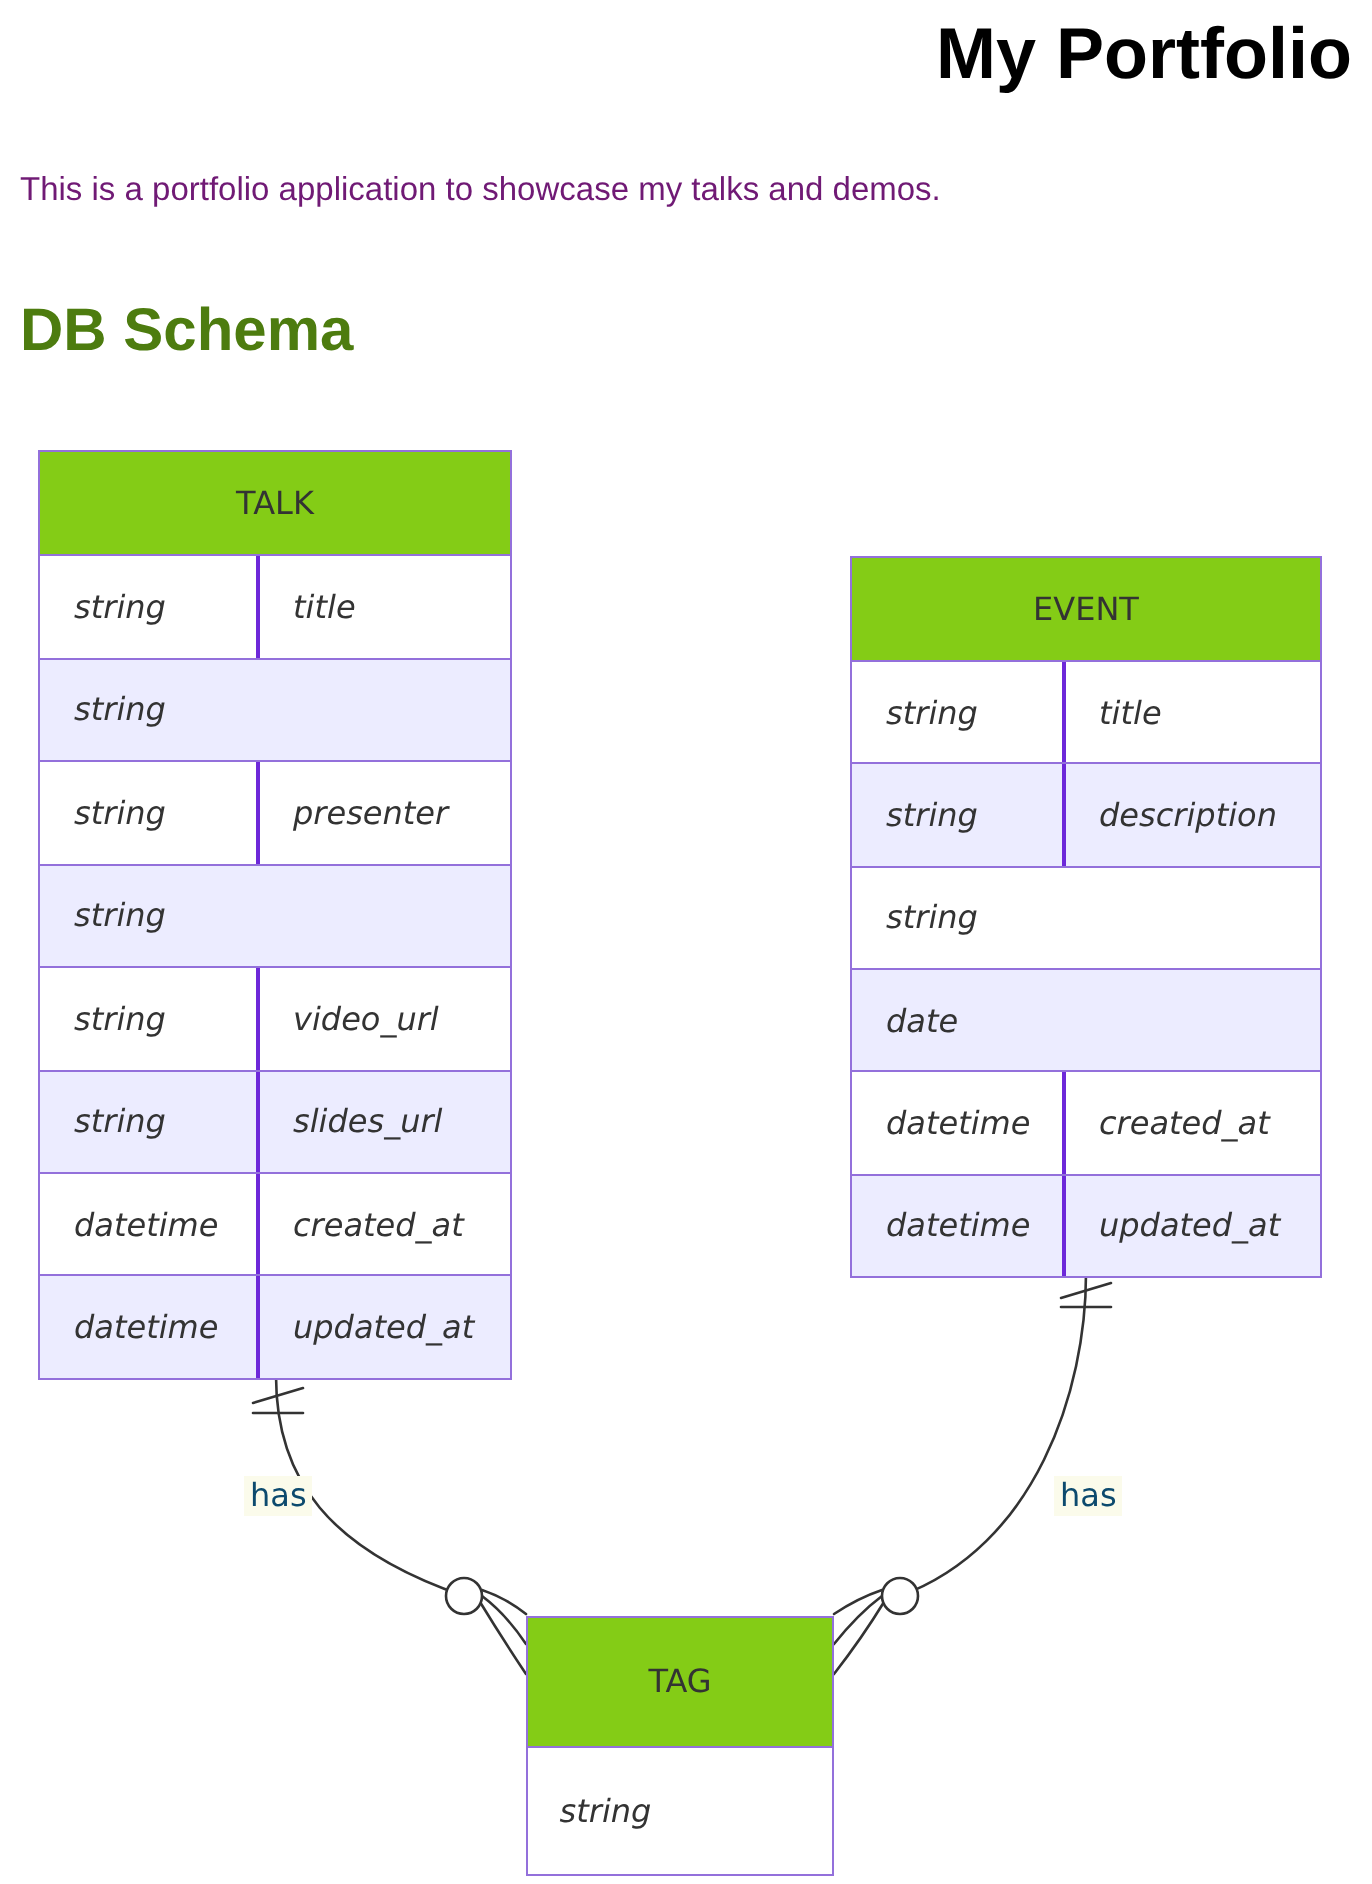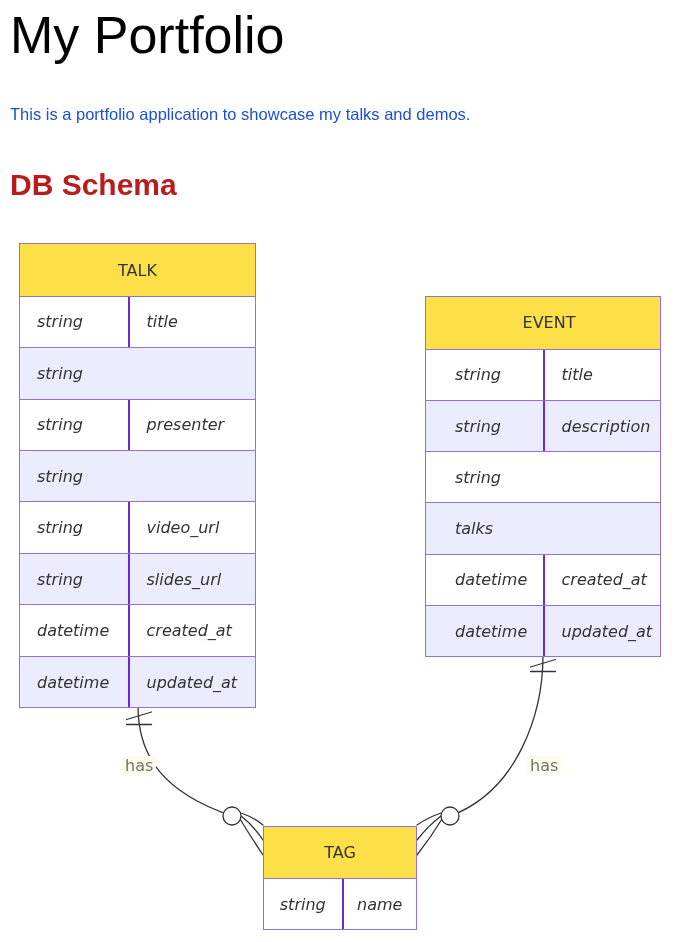--- a/index.html
+++ b/index.html
@@ -5,63 +5,63 @@
   * { box-sizing: border-box; }
   html,body { margin:0; padding:0; background:#ffffff; }
   body {
     width:686px; height:942px; overflow:hidden;
     font-family:"Liberation Sans", sans-serif;
     -webkit-font-smoothing:antialiased;
   }
   .doc { padding:6px 10px 0 10px; }
 
   h1.page-title {
-    margin:0; font-size:52px; line-height:1.15; font-weight:normal; color:#000;
+    margin:0; font-size:36px; line-height:1.15; font-weight:bold; color:#000;text-align:right;
   }
   p.page-desc {
-    margin:36px 0 0 0; font-size:16.5px; line-height:24px; color:#1d4ed8;
+    margin:36px 0 0 0; font-size:16.5px; line-height:24px; color:#701a75;
   }
   h2.section-heading {
-    margin:40px 0 0 0; font-size:30px; line-height:1.25; font-weight:bold; color:#b91c1c;
+    margin:40px 0 0 0; font-size:30px; line-height:1.25; font-weight:bold; color:#4d7c0f;
   }
 
   
   .diagram {
     position:relative; width:686px; height:742px; margin:10px 0 0 -10px;
     font-family:"DejaVu Sans", sans-serif; font-size:16px; color:#333;
   }
   .diagram svg.edges { position:absolute; left:0; top:0; }
 
   .entity {
     position:absolute; border:1.5px solid #9370DB; background:#fff;
   }
   .ehead {
     display:flex; align-items:center; justify-content:center;
-    background:#fde047; color:#333;
+    background:#84cc16; color:#333;
   }
   .erow { display:grid; border-top:1px solid #9370DB; background:#fff; }
   .erow:nth-child(odd) { background:#ECECFF; }   
   .erow .cell { display:flex; align-items:center; padding-left:17px;font-style:italic; }
   .erow .c2 { border-left:2px solid #6d28d9; }
 
   .e-talk  { left:19px;  top:30px;  width:237px; }
   .e-talk  .ehead, .e-talk .erow  { height:51.44px; }
   .e-talk  .erow { grid-template-columns:107.5px 1fr; }
 
   .e-event { left:425px; top:83px;  width:236px; }
-  .e-event .ehead, .e-event .erow { height:51.29px;padding-left:12px; }
+  .e-event .ehead, .e-event .erow { height:51.29px; }
   .e-event .erow { grid-template-columns:104.5px 1fr; }
 
   .e-tag   { left:263px; top:613px; width:154px; }
-  .e-tag   .ehead, .e-tag .erow   { height:51px; }
+  .e-tag   .ehead, .e-tag .erow   { height:64px; }
   .e-tag   .erow { grid-template-columns:77.5px 1fr; }
   .e-tag   .erow .cell { padding-left:0; justify-content:center; }
 
   .rel-label {
-    position:absolute; background:#fbfbeb; color:#737373; font-size:16px;
+    position:absolute; background:#fbfbeb; color:#0c4a6e; font-size:16px;
     line-height:20px; padding:0 3px;
   }
   .rel-label.l1 { left:122px; top:543px; }
   .rel-label.l2 { left:527px; top:543px; }
 </style>
 </head>
 <body>
 
 <div class="doc">
   <h1 class="page-title">My Portfolio</h1>
@@ -134,36 +134,35 @@
         <div class="cell c2">title</div>
       </div>
       <div class="erow">
         <div class="cell c1">string</div>
         <div class="cell c2">description</div>
       </div>
       <div class="erow">
         <div class="cell c1">string</div>
       </div>
       <div class="erow">
-        <div class="cell c1">talks</div>
+        <div class="cell c1">date</div>
       </div>
       <div class="erow">
         <div class="cell c1">datetime</div>
         <div class="cell c2">created_at</div>
       </div>
       <div class="erow">
         <div class="cell c1">datetime</div>
         <div class="cell c2">updated_at</div>
       </div>
     </div>
 
     <div class="entity e-tag">
       <div class="ehead">TAG</div>
       <div class="erow">
         <div class="cell c1">string</div>
-        <div class="cell c2">name</div>
       </div>
     </div>
 
     <div class="rel-label l1">has</div>
     <div class="rel-label l2">has</div>
   </div>
 </div>
 
 </body></html>

